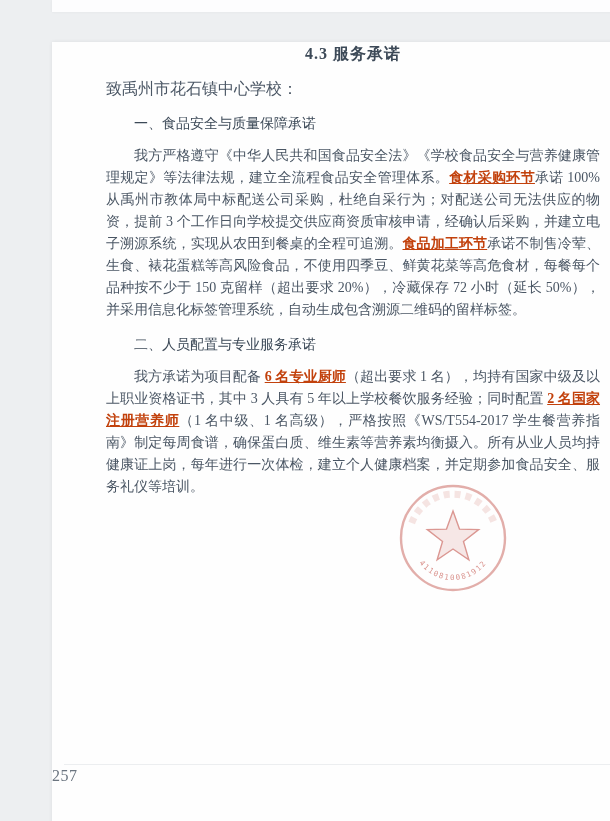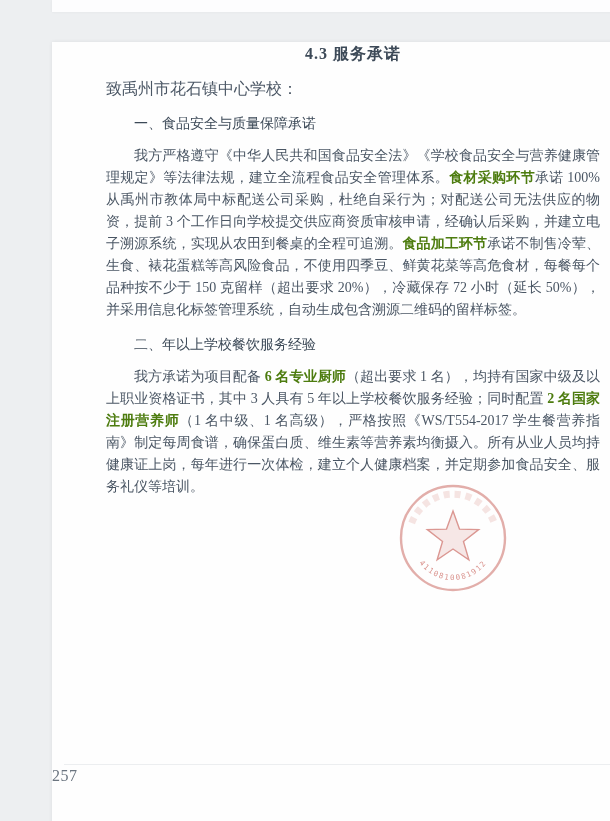--- a/index.html
+++ b/index.html
@@ -50,21 +50,22 @@
   }
   .para {
     margin: 10px 0 0;
     font-size: 14px;
     line-height: 22px;
     text-align: justify;
     text-indent: 2em;
   }
   .para .b {
     font-weight: 700;
-    color: #4d7c0f;
+    color: #c2410c;
+    text-decoration: underline;
   }
   .heading {
     margin: 13px 0 0;
     font-size: 14px;
     font-weight: 400;
     text-indent: 2em;
     color: #3c4957;
     line-height: 22px;
   }
   .footer-rule {
@@ -105,21 +106,21 @@
 
   <div class="page">
 
     <h1 class="doc-title">4.3 服务承诺</h1>
 
     <p class="salutation">致禹州市花石镇中心学校：</p>
 
     <div id="content">
         <div class="heading">一、食品安全与质量保障承诺</div>
         <p class="para"><span>我方严格遵守《中华人民共和国食品安全法》《学校食品安全与营养健康管理规定》等法律法规，建立全流程食品安全管理体系。</span><span class="b">食材采购环节</span><span>承诺 100% 从禹州市教体局中标配送公司采购，杜绝自采行为；对配送公司无法供应的物资，提前 3 个工作日向学校提交供应商资质审核申请，经确认后采购，并建立电子溯源系统，实现从农田到餐桌的全程可追溯。</span><span class="b">食品加工环节</span><span>承诺不制售冷荤、生食、裱花蛋糕等高风险食品，不使用四季豆、鲜黄花菜等高危食材，每餐每个品种按不少于 150 克留样（超出要求 20%），冷藏保存 72 小时（延长 50%），并采用信息化标签管理系统，自动生成包含溯源二维码的留样标签。</span></p>
-        <div class="heading">二、年以上学校餐饮服务经验</div>
+        <div class="heading">二、人员配置与专业服务承诺</div>
         <p class="para"><span>我方承诺为项目配备 </span><span class="b">6 名专业厨师</span><span>（超出要求 1 名），均持有国家中级及以上职业资格证书，其中 3 人具有 5 年以上学校餐饮服务经验；同时配置 </span><span class="b">2 名国家注册营养师</span><span>（1 名中级、1 名高级），严格按照《WS/T554-2017 学生餐营养指南》制定每周食谱，确保蛋白质、维生素等营养素均衡摄入。所有从业人员均持健康证上岗，每年进行一次体检，建立个人健康档案，并定期参加食品安全、服务礼仪等培训。</span></p>
       </div>
 
     <div class="stamp">
       <svg viewBox="0 0 110 110" width="110" height="110">
         <circle cx="55" cy="55" r="52" fill="none" stroke="#c0473e" stroke-width="2.4" opacity="0.55"></circle>
         <path d="M13.7,40 A44,44 0 0 1 96.3,40" fill="none" stroke="#c0473e" stroke-width="7" stroke-dasharray="6 5" opacity="0.18"></path>
         <path d="M55,28 L61.47,46.10 L80.68,46.66 L65.46,58.40 L70.87,76.84 L55,66 L39.13,76.84 L44.54,58.40 L29.32,46.66 L48.53,46.10 Z" fill="#c0473e" fill-opacity="0.22" stroke="#c0473e" stroke-width="1.4" opacity="0.7"></path>
         <defs>
           <path id="seal-bottom-arc" d="M15.53,69.36 A42,42 0 0 0 94.47,69.36" fill="none"></path>

